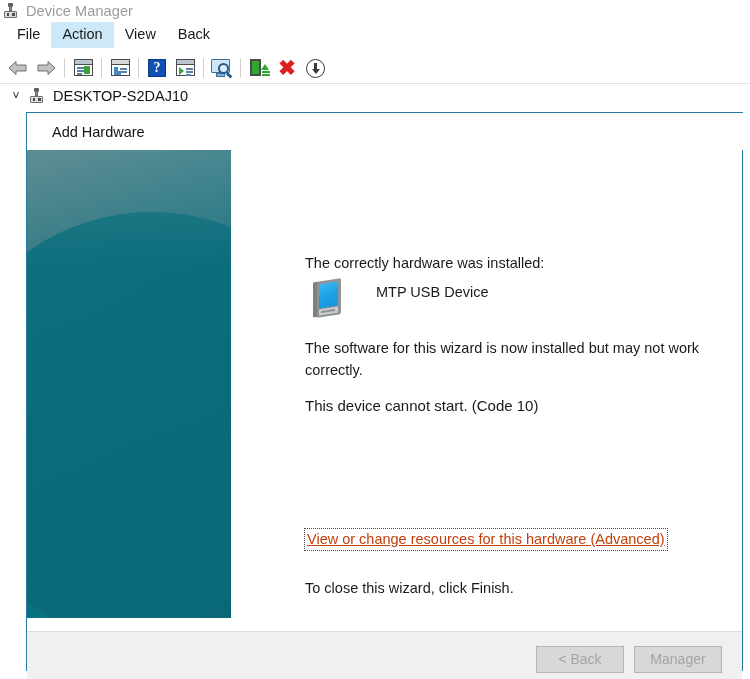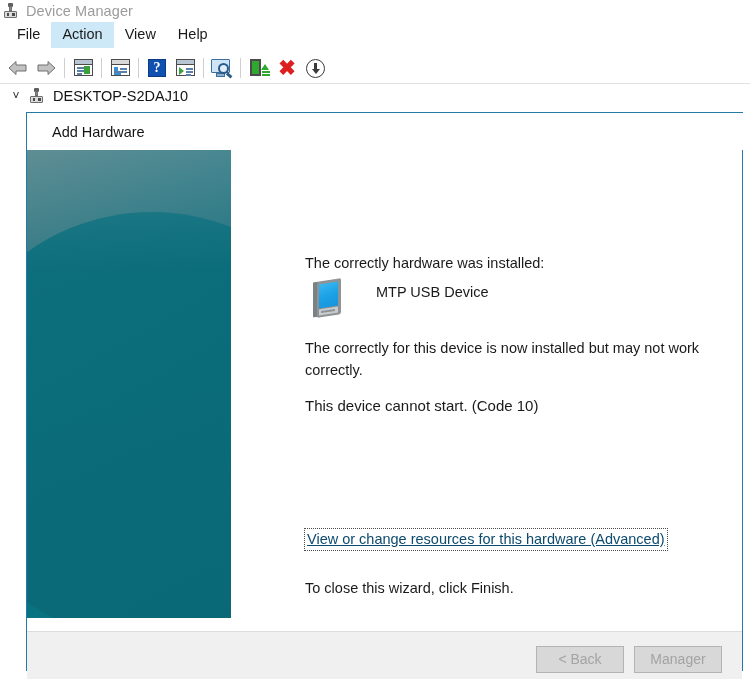--- a/index.html
+++ b/index.html
@@ -434,21 +434,21 @@
   }
   #wiz-link-wrap {
     position: absolute;
     left: 73px; top: 378px;
     padding: 1px 2px 2px 2px;
     border: 1px dotted #4a4a4a;
     cursor: default;
   }
   #wiz-link {
     font-size: 14.5px;
-    color: #0c4a6e;
+    color: #c2410c;
     text-decoration: underline;
     white-space: nowrap;
     text-align: center;
   }
   #wiz-close-text {
     position: absolute;
     left: 74px; top: 430px;
     font-size: 14.5px;
     color: #1a1a1a;
     white-space: nowrap;
@@ -546,21 +546,21 @@
       <span class="pc-slot-l"></span>
       <span class="pc-slot-r"></span>
     </span>
     <span id="dm-title-text">Device Manager</span>
   </div>
 
   <div id="dm-menubar">
     <div class="menu-item">File</div>
     <div class="menu-item active">Action</div>
     <div class="menu-item">View</div>
-    <div class="menu-item">Help</div>
+    <div class="menu-item">Back</div>
   </div>
 
   <div id="dm-toolbar">
 
     <div class="tb-btn">
       <svg class="arrow-glyph" viewBox="0 0 20 16">
         <polygon points="1,8 8,1.5 8,5 18,5 18,11 8,11 8,14.5" fill="#c2c2c2" stroke="#6e6e6e" stroke-width="1"></polygon>
       </svg>
     </div>
 
@@ -681,21 +681,21 @@
         <div id="wiz-device-icon">
           <span class="dev-edge"></span>
           <span class="dev-back"></span>
           <span class="dev-screen"></span>
           <span class="dev-pad"></span>
           <span class="dev-pad-line"></span>
         </div>
 
         <div id="wiz-device-name">MTP USB Device</div>
 
-        <div id="wiz-status-1">The correctly for this device is now installed but may not work correctly.</div>
+        <div id="wiz-status-1">The software for this wizard is now installed but may not work correctly.</div>
 
         <div id="wiz-status-2">This device cannot start. (Code 10)</div>
 
         <div id="wiz-link-wrap">
           <span id="wiz-link">View or change resources for this hardware (Advanced)</span>
         </div>
 
         <div id="wiz-close-text">To close this wizard, click Finish.</div>
 
       </div>

